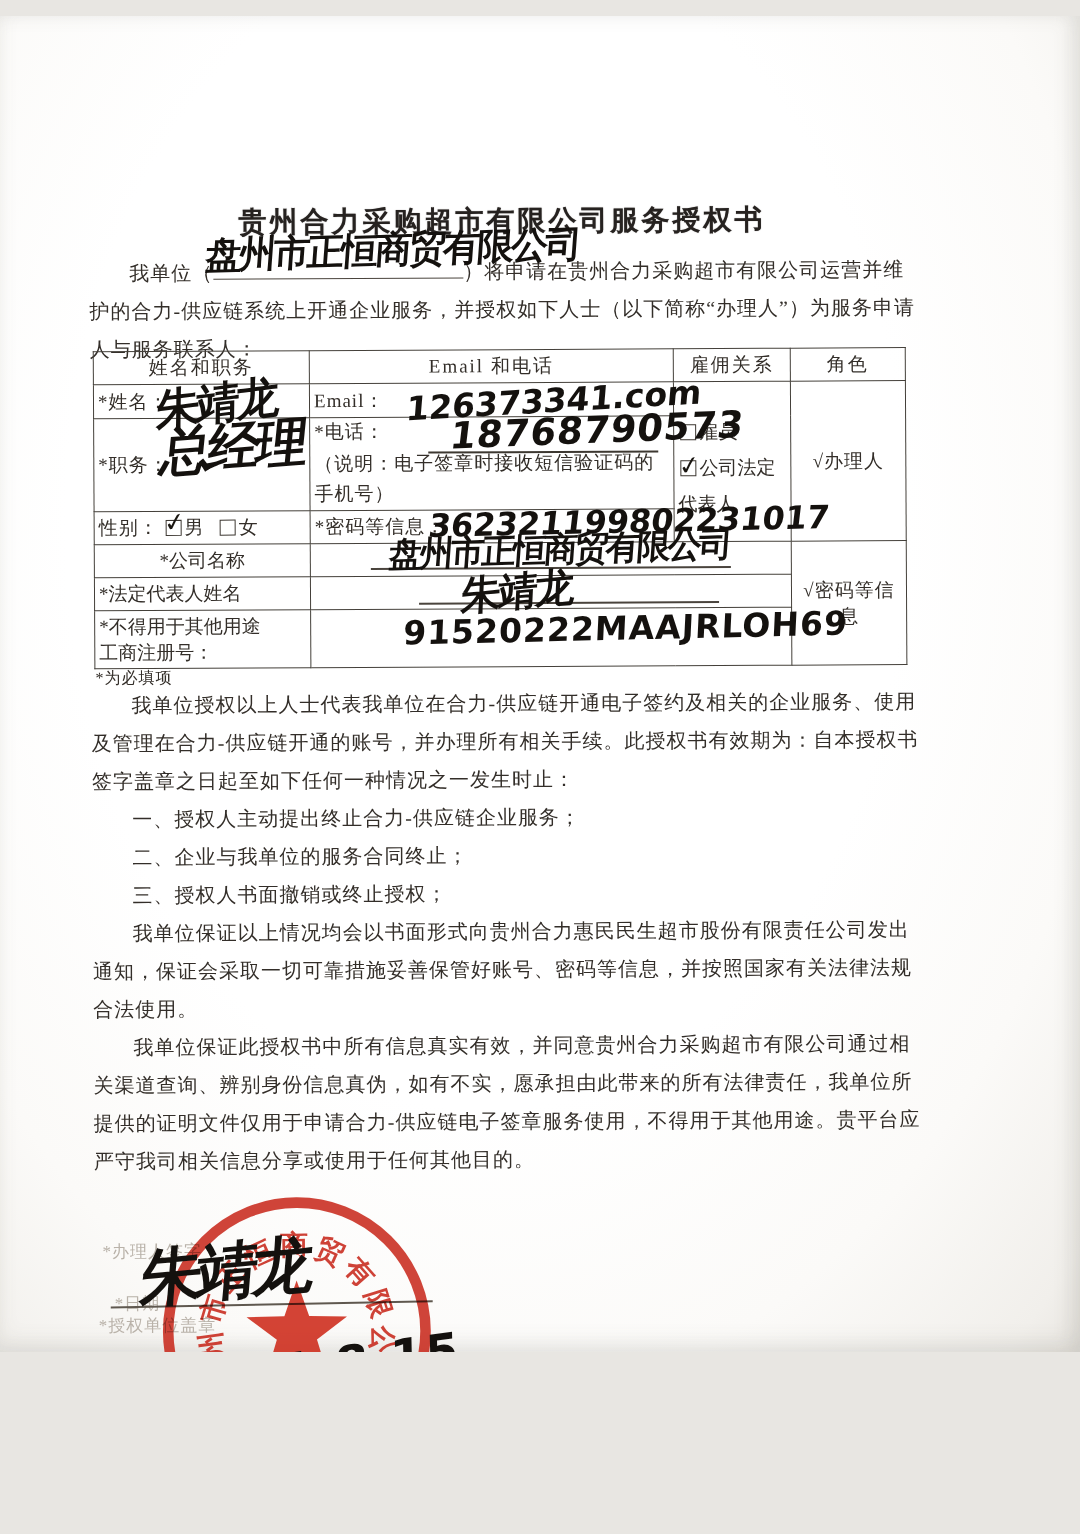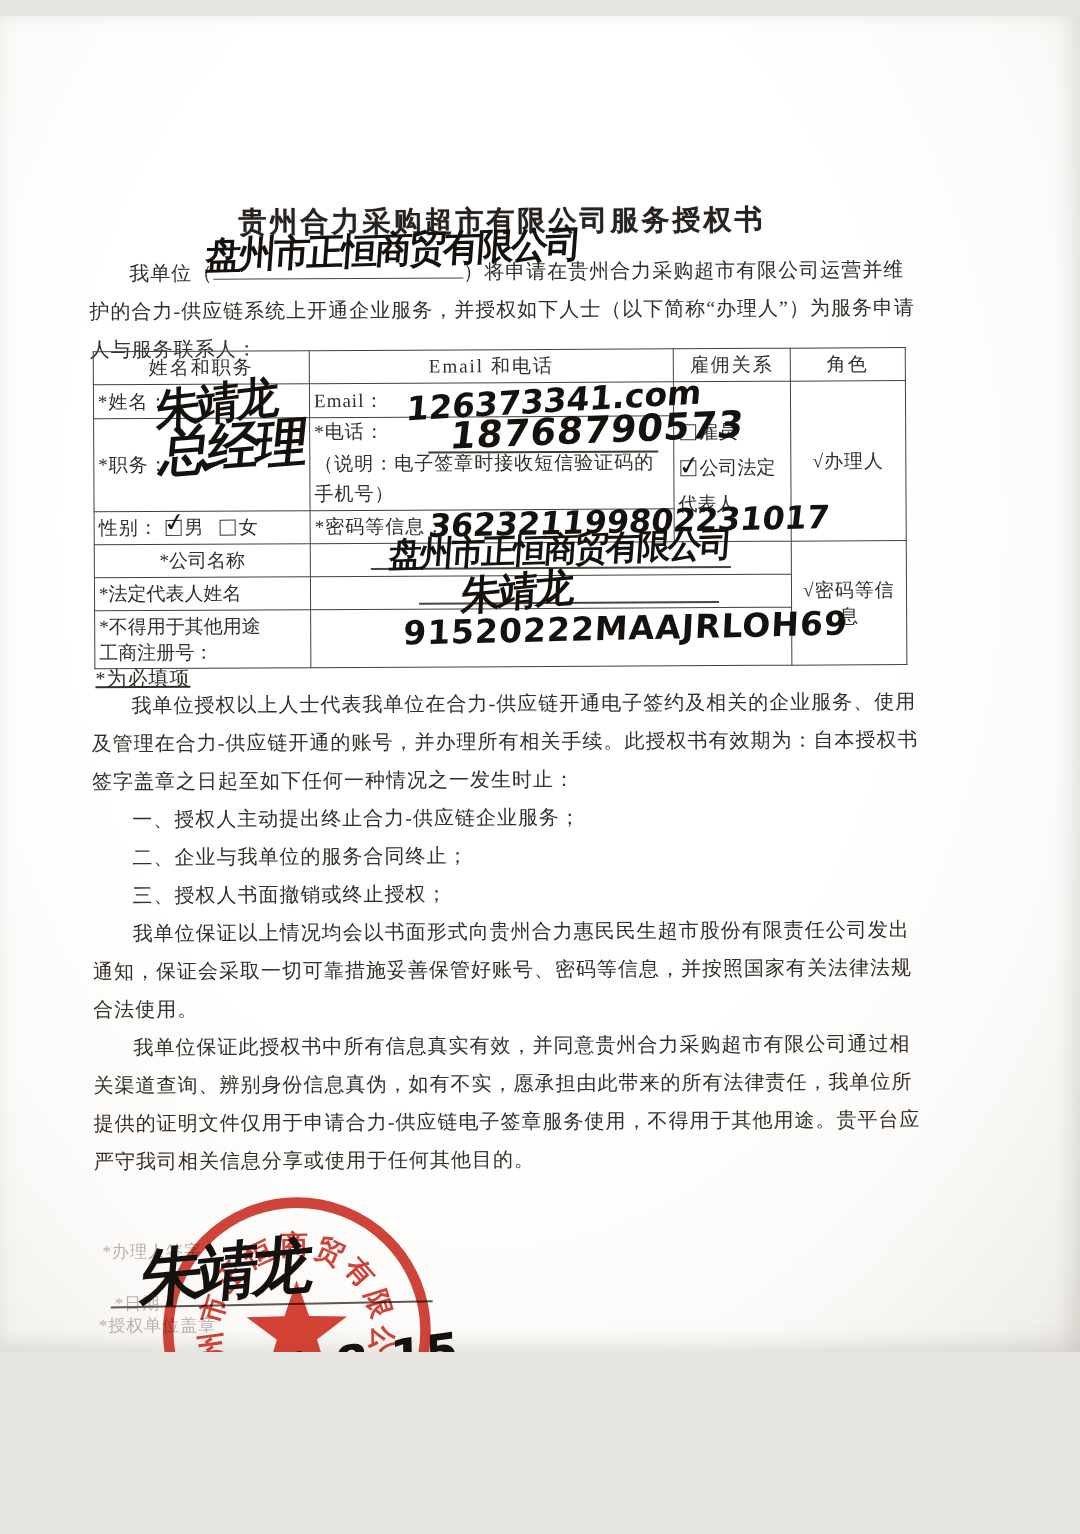--- a/index.html
+++ b/index.html
@@ -35,21 +35,21 @@
   .hw-id{position:absolute;left:118px;top:-7px;font-size:32px;transform:rotate(-1deg) skewX(-8deg);letter-spacing:0;z-index:6;}
   .hw-cmp{position:absolute;left:78px;top:-16px;font-size:34px;transform:rotate(-1.5deg) skewX(-6deg);letter-spacing:-3px;z-index:6;}
   .hw-rep{position:absolute;left:150px;top:-12px;font-size:40px;transform:rotate(-5deg) skewX(-8deg);letter-spacing:-3px;z-index:6;}
   .hw-code{position:absolute;left:92px;top:0px;font-size:33px;transform:rotate(-1deg) skewX(-4deg);letter-spacing:1px;z-index:6;}
   .u-line{position:absolute;height:1.6px;background:#4a443d;z-index:1;}
   .chkbox{display:inline-block;width:14px;height:14px;border:1.6px solid #3c3731;vertical-align:-2px;position:relative;margin:0 3px 0 2px;}
   .chk-mark{position:absolute;left:-3px;top:-14px;font-family:"DejaVu Sans",sans-serif;font-weight:bold;font-size:26px;color:#191510;transform:rotate(-8deg);z-index:4;}
   .role-cell{text-align:center;vertical-align:middle;font-size:19px;letter-spacing:1px;}
   .emp-cell{vertical-align:top;padding-top:32px !important;line-height:36px;font-size:19px;}
   .note-small{font-size:19px;line-height:30px;letter-spacing:1px;display:block;margin-top:4px;}
-  .required-note{position:absolute;left:96px;top:649px;font-size:20px;letter-spacing:1px;text-decoration:underline;}
+  .required-note{position:absolute;left:96px;top:649px;font-size:16px;letter-spacing:1px;}
   .bodytext{position:absolute;left:92px;top:668px;width:836px;}
   .bodytext p{margin:0;text-indent:2em;}
   .terms{margin:0;padding:0;list-style:none;}
   .terms li{margin:0 0 0 2em;}
   
   .faint{position:absolute;font-size:17px;letter-spacing:1px;color:#b9b2a9;z-index:1;}
   .sig-underline{position:absolute;left:108px;top:1286px;width:322px;height:2px;background:#5f584f;transform:rotate(-0.8deg);z-index:1;}
   .hw-sig{position:absolute;left:138px;top:1212px;font-size:62px;transform:rotate(-5deg) skewX(-10deg);letter-spacing:-6px;z-index:4;}
   .hw-date{position:absolute;left:170px;top:1322px;font-size:48px;transform:rotate(-7deg) skewX(-6deg);letter-spacing:2px;z-index:4;}
   .seal{position:absolute;left:150px;top:1170px;width:288px;height:288px;z-index:3;mix-blend-mode:multiply;opacity:.94;}

